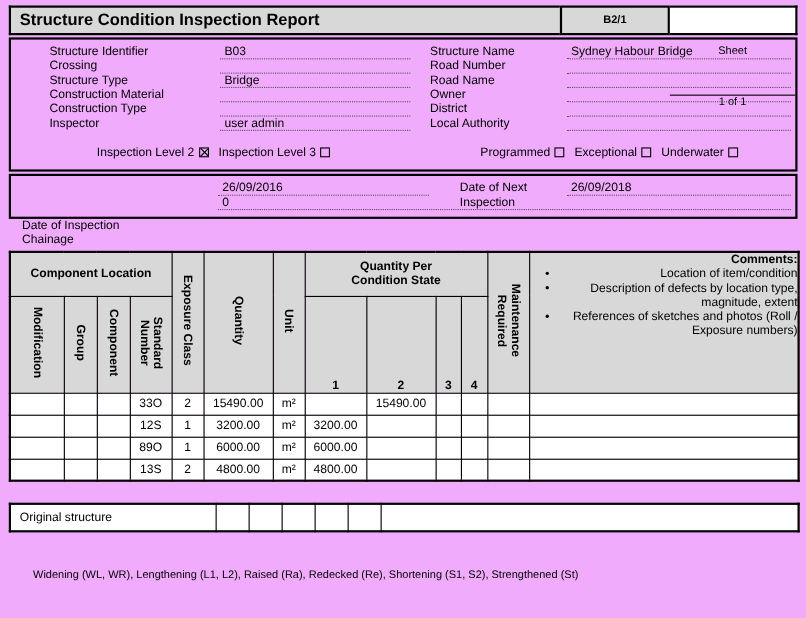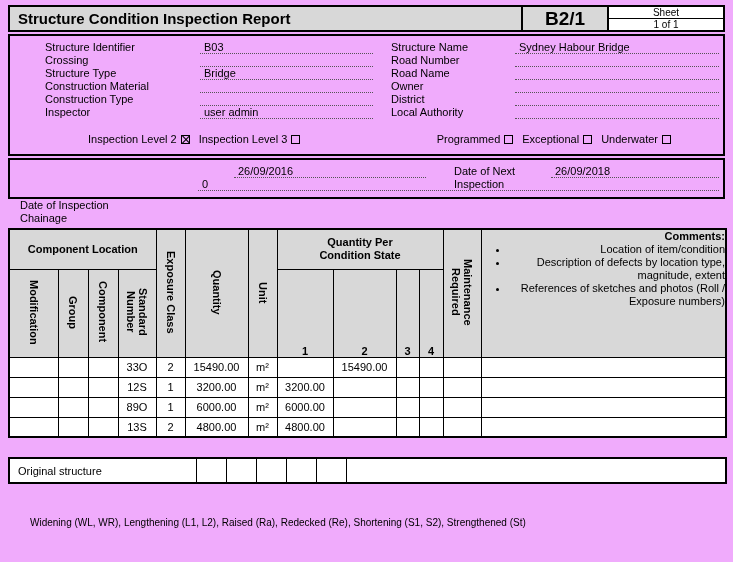--- a/index.html
+++ b/index.html
@@ -16,26 +16,26 @@
   
   .titlebar { display: flex; height: 27px; }
   .titlebar .cell { border: 2px solid #000; }
   .title-main {
     flex: 1; background: var(--header-fill, #d8d8d8);
     font-size: 15px; font-weight: bold;
     display: flex; align-items: center; padding-left: 8px;
     border-right: none !important;
   }
   .title-code {
-    width: 88px; background: var(--header-fill, #d8d8d8);
-    font-size: 19px; font-weight: bold;
+    width: 100px; background: var(--header-fill, #d8d8d8);
+    font-size: 10px; font-weight: bold;
     display: flex; align-items: center; justify-content: center;
   }
   .title-sheet { width: 116px; background: #fff; border-left: none !important; display: flex; flex-direction: column; }
-  .title-sheet div { flex: 1; font-size: 10px; text-align: center; line-height: 11px; }
+  .title-sheet div { flex: 1; font-size: 10px; text-align: center; line-height: 11px; margin-top: 34px; }
   .title-sheet .sheet-bottom { border-top: 1px solid #000; }
 
   
   .idbox { border: 2px solid #000; margin-top: 2px; padding: 5px 4px 8px 10px; }
   .fields { display: flex; }
   .fcol { flex: 1; }
   .fcol.left { margin-right: 18px; margin-left: 25px; }
   .frow { display: flex; height: 13px; font-size: 11px; line-height: 13px; }
   .flabel { flex: none; }
   .fcol.left .flabel { width: 155px; }
@@ -58,21 +58,21 @@
     content: ""; position: absolute; left: -1px; top: 3px;
     width: 10px; height: 1px; background: #000;
   }
   .cbx.checked::before { transform: rotate(45deg); }
   .cbx.checked::after  { transform: rotate(-45deg); }
 
   
   .datebox { border: 2px solid #000; margin-top: 2px; padding: 5px 4px 6px 10px; }
   .drow { display: flex; height: 13px; font-size: 11px; line-height: 13px; }
   .dlabel1 { width: 178px; flex: none; margin-top: 34px; }
-  .dvalue1 { width: 192px; flex: none; border-bottom: 1px dotted #555; padding-left: 4px; margin-left: 36px; }
+  .dvalue1 { width: 192px; flex: none; border-bottom: 1px dotted #555; padding-left: 4px; }
   .dgap { width: 28px; flex: none; }
   .dlabel2 { width: 97px; flex: none; }
   .dvalue2 { flex: 1; border-bottom: 1px dotted #555; padding-left: 4px; }
   .dvaluefull { flex: 1; border-bottom: 1px dotted #555; padding-left: 4px; }
 
   
   table.cond { border-collapse: collapse; table-layout: fixed; width: 717px; margin-top: 29px; border: 2px solid #000; }
   table.cond th, table.cond td { border: 1px solid #000; padding: 0; font-size: 11px; }
   table.cond th { background: var(--header-fill, #d8d8d8); font-weight: bold; }
   tr.h1 { height: 40px; }

